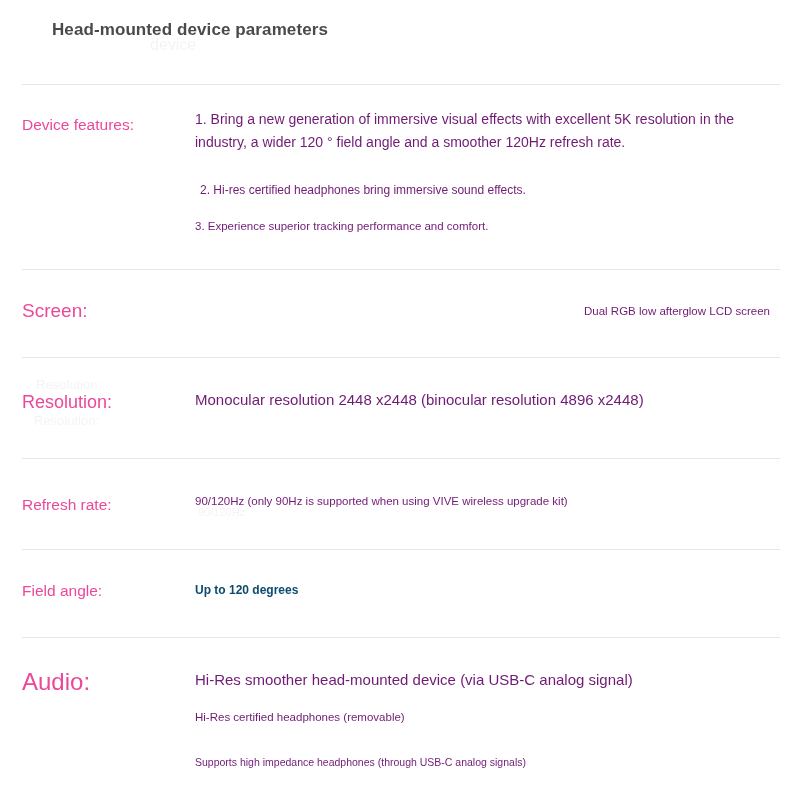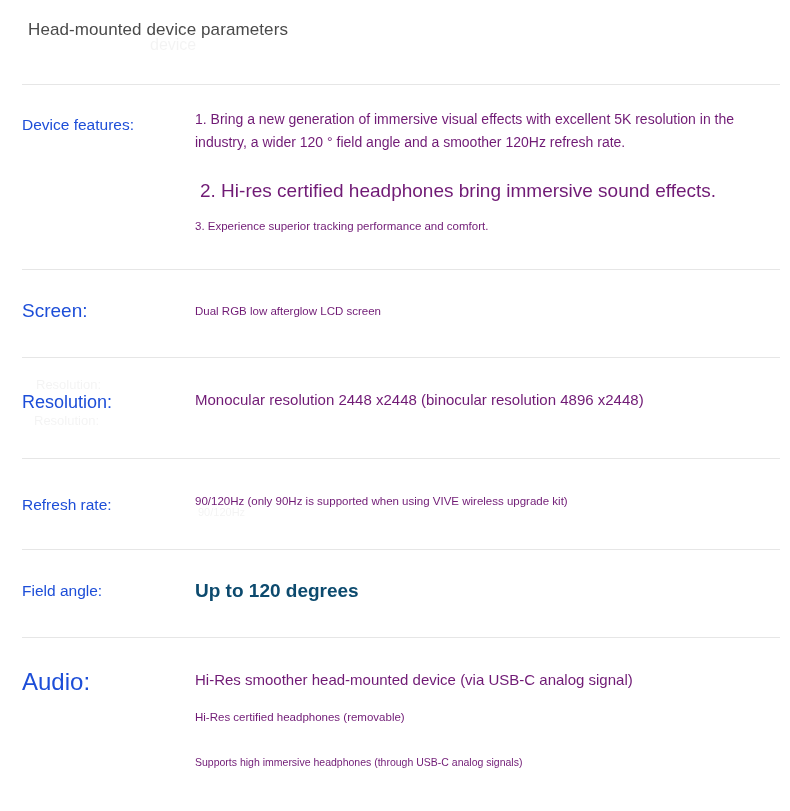--- a/index.html
+++ b/index.html
@@ -25,22 +25,23 @@
 
   
   .sheet-title {
     position: absolute;
     left: 28px;
     top: 20px;
     width: 300px;
     font-size: 17px;
     line-height: 20px;
     color: #4a4a4a;
-    font-weight: 400;
+    font-weight: 700;
     letter-spacing: 0.1px;
+    text-align: right;
   }
 
   
   .divider {
     position: absolute;
     left: 22px;
     width: 758px;
     height: 1px;
     background: #e6e6e6;
   }
@@ -48,21 +49,21 @@
   
   .spec-row {
     position: absolute;
     left: 0;
     width: 790px;
   }
   .row-label {
     position: absolute;
     left: 22px;
     width: 165px;
-    color: #1d4ed8;
+    color: #ec4899;
     font-weight: 400;
     white-space: nowrap;
   }
   .row-values {
     position: absolute;
     left: 195px;
     width: 575px;
   }
   .value-line {
     color: #701a75;
@@ -73,21 +74,21 @@
   .lbl-s   { font-size: 15.5px; }
   .lbl-m   { font-size: 18px; }
   .lbl-l   { font-size: 19px; }
   .lbl-xl  { font-size: 24px; }
 
   
   .v-xs { font-size: 10.5px; line-height: 15px; }
   .v-sm { font-size: 11.5px; line-height: 16px; }
   .v-md { font-size: 15px;   line-height: 19px; }
   .v-lg { font-size: 14px;   line-height: 23px; }
-  .v-xl { font-size: 19px; line-height: 23px; }
+  .v-xl { font-size: 12px; line-height: 23px; }
 
   .v-muted { color: #0c4a6e; font-weight: bold; }
 
   
   .ghost {
     position: absolute;
     color: #3c3c3c;
     opacity: 0.055;
     white-space: nowrap;
     pointer-events: none;
@@ -112,21 +113,21 @@
     <div class="row-label lbl-s" style="top:8px;">Device features:</div>
     <div class="row-values">
       <div class="value-line v-lg" style="margin-top:0px;">1. Bring a new generation of immersive visual effects with excellent 5K resolution in the industry, a wider 120 ° field angle and a smoother 120Hz refresh rate.</div>
       <div class="value-line v-xl" style="margin-top:25px; padding-left:5px;">2. Hi-res certified headphones bring immersive sound effects.</div>
       <div class="value-line v-sm" style="margin-top:16px;">3. Experience superior tracking performance and comfort.</div>
     </div>
   </div>
 
   <div class="spec-row" style="top:300px;">
     <div class="row-label lbl-l" style="top:0px;">Screen:</div>
-    <div class="row-values" style="top:3px;">
+    <div class="row-values" style="top:3px;text-align:right;">
       <div class="value-line v-sm">Dual RGB low afterglow LCD screen</div>
     </div>
   </div>
 
   <div class="spec-row" style="top:392px;">
     <div class="row-label lbl-m" style="top:0px;">Resolution:</div>
     <div class="row-values" style="top:-2px;">
       <div class="value-line v-md">Monocular resolution 2448 x2448 (binocular resolution 4896 x2448)</div>
     </div>
   </div>
@@ -143,21 +144,21 @@
     <div class="row-values" style="top:-3px;">
       <div class="value-line v-xl v-muted">Up to 120 degrees</div>
     </div>
   </div>
 
   <div class="spec-row" style="top:670px;">
     <div class="row-label lbl-xl" style="top:-2px;">Audio:</div>
     <div class="row-values">
       <div class="value-line v-md" style="margin-top:0px;">Hi-Res smoother head-mounted device (via USB-C analog signal)</div>
       <div class="value-line v-sm" style="margin-top:20px;">Hi-Res certified headphones (removable)</div>
-      <div class="value-line v-xs" style="margin-top:30px;">Supports high immersive headphones (through USB-C analog signals)</div>
+      <div class="value-line v-xs" style="margin-top:30px;">Supports high impedance headphones (through USB-C analog signals)</div>
     </div>
   </div>
 
   <div class="ghost" style="left:36px; top:377px; font-size:13px;">Resolution:</div>
   <div class="ghost" style="left:34px; top:413px; font-size:13px;">Resolution:</div>
   <div class="ghost" style="left:198px; top:506px; font-size:11px;">90/120Hz</div>
   <div class="ghost" style="left:150px; top:36px; font-size:16px;">device</div>
 
 </div>
 

